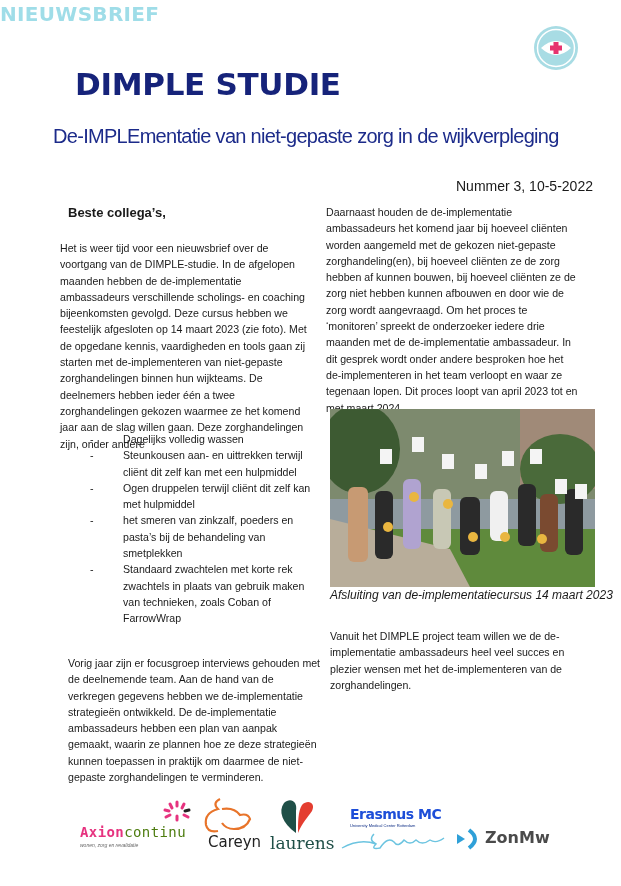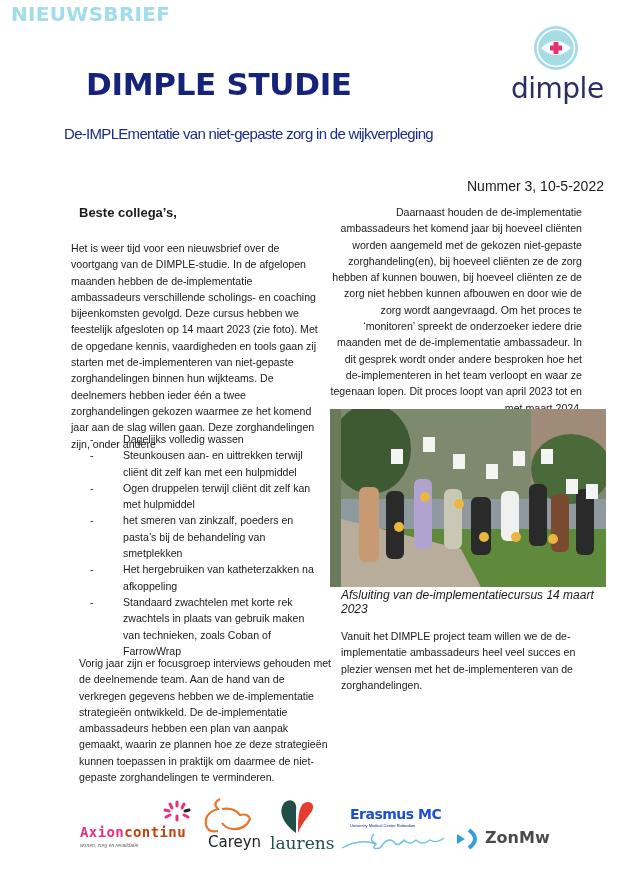--- a/index.html
+++ b/index.html
@@ -1,66 +1,64 @@
 <!DOCTYPE html>
 <html><head>
 <meta charset="utf-8">
 <style>
   html, body { margin:0; padding:0; background:#fff; }
   body { width:621px; height:886px; position:relative; overflow:hidden;
          font-family:"Liberation Sans", sans-serif; color:#1a1a1a; }
-  .abs { position:absolute;padding-left:11px; }
+  .abs { position:absolute; }
   .nieuwsbrief { left:0; top:2px; font-size:20px; font-weight:bold; color:#9fdde8; letter-spacing:0.3px; font-family:"DejaVu Sans", sans-serif; }
   .title { left:75px; top:66px; font-size:31px; font-weight:bold; color:#16237a; letter-spacing:-0.3px; font-family:"DejaVu Sans", sans-serif; }
-  .subtitle { left:53px; top:125px; font-size:15px; color:#1c2b8a; letter-spacing:-0.7px; }
+  .subtitle { left:53px; top:125px; font-size:20px; color:#1c2b8a; letter-spacing:-0.7px; }
   .logo { left:505px; top:24px; width:110px; height:86px; }
   .logo-word { position:absolute; left:6px; top:48px; font-size:28px; color:#2b2d63; font-family:"DejaVu Sans", sans-serif; letter-spacing:-0.5px; }
   .issue { left:456px; top:178px; font-size:14px; color:#1a1a1a; }
   .col { font-size:10.6px; line-height:16.3px; color:#1a1a1a; }
   .greet { left:68px; top:205px; font-size:13px; font-weight:bold; }
   .p1 { left:60px; top:240px; width:250px; }
   .list { left:68px; top:431px; width:255px; margin:0; padding:0; list-style:none; }
   .list li { position:relative; padding-left:55px; }
   .list li::before { content:"-"; position:absolute; left:22px; }
   .p2 { left:68px; top:655px; width:255px; }
-  .p3 { left:316px; top:204px; width:255px;text-align:right; }
+  .p3 { left:326px; top:204px; width:255px; }
   .photo { left:330px; top:409px; width:265px; height:178px; background:#6a7a5a; overflow:hidden; }
   .caption { left:330px; top:588px; font-size:12px; font-style:italic; }
   .p4 { left:330px; top:628px; width:255px; }
   .partner { position:absolute; }
 </style>
 </head>
 <body>
 
 <div class="abs nieuwsbrief">NIEUWSBRIEF</div>
 <div class="abs title">DIMPLE STUDIE</div>
 <div class="abs subtitle">De-IMPLEmentatie van niet-gepaste zorg in de wijkverpleging</div>
 
 <div class="abs logo">
   <svg width="110" height="50" style="position:absolute;left:0;top:0">
     <circle cx="51" cy="24" r="22" fill="#a8dce4"></circle>
     <circle cx="51" cy="24" r="18.5" fill="none" stroke="#fff" stroke-width="1.5"></circle>
     <path d="M36 24 Q51 10 66 24 Q51 38 36 24 Z" fill="#fff"></path>
     <rect x="48.5" y="18" width="5" height="12" fill="#e6336f"></rect>
     <rect x="45" y="21.5" width="12" height="5" fill="#e6336f"></rect>
   </svg>
-  <div class="logo-word">dimple</div>
 </div>
 
 <div class="abs issue">Nummer 3, 10-5-2022</div>
 
 <div class="abs col greet">Beste collega’s,</div>
 <div class="abs col p1">Het is weer tijd voor een nieuwsbrief over de voortgang van de DIMPLE-studie. In de afgelopen maanden hebben de de-implementatie ambassadeurs verschillende scholings- en coaching bijeenkomsten gevolgd. Deze cursus hebben we feestelijk afgesloten op 14 maart 2023 (zie foto). Met de opgedane kennis, vaardigheden en tools gaan zij starten met de-implementeren van niet-gepaste zorghandelingen binnen hun wijkteams. De deelnemers hebben ieder één a twee zorghandelingen gekozen waarmee ze het komend jaar aan de slag willen gaan. Deze zorghandelingen zijn, onder andere</div>
 
 <ul class="abs col list">
   <li>Dagelijks volledig wassen</li>
   <li>Steunkousen aan- en uittrekken terwijl cliënt dit zelf kan met een hulpmiddel</li>
   <li>Ogen druppelen terwijl cliënt dit zelf kan met hulpmiddel</li>
   <li>het smeren van zinkzalf, poeders en pasta’s bij de behandeling van smetplekken</li>
-  <li>Het hergebruiken van katheterzakken na afkoppeling</li>
   <li>Standaard zwachtelen met korte rek zwachtels in plaats van gebruik maken van technieken, zoals Coban of FarrowWrap</li>
 </ul>
 
 <div class="abs col p2">Vorig jaar zijn er focusgroep interviews gehouden met de deelnemende team. Aan de hand van de verkregen gegevens hebben we de-implementatie strategieën ontwikkeld. De de-implementatie ambassadeurs hebben een plan van aanpak gemaakt, waarin ze plannen hoe ze deze strategieën kunnen toepassen in praktijk om daarmee de niet-gepaste zorghandelingen te verminderen.</div>
 <div class="abs col p3">Daarnaast houden de de-implementatie ambassadeurs het komend jaar bij hoeveel cliënten worden aangemeld met de gekozen niet-gepaste zorghandeling(en), bij hoeveel cliënten ze de zorg hebben af kunnen bouwen, bij hoeveel cliënten ze de zorg niet hebben kunnen afbouwen en door wie de zorg wordt aangevraagd. Om het proces te ‘monitoren’ spreekt de onderzoeker iedere drie maanden met de de-implementatie ambassadeur. In dit gesprek wordt onder andere besproken hoe het de-implementeren in het team verloopt en waar ze tegenaan lopen. Dit proces loopt van april 2023 tot en met maart 2024.</div>
 
 <div class="abs photo">
   <svg width="265" height="178" viewBox="0 0 265 178">
     <rect width="265" height="178" fill="#8e9aa0"></rect>
     <rect x="0" y="0" width="265" height="90" fill="#7d8a6e"></rect>
@@ -111,21 +109,21 @@
         <line x1="22" y1="4" x2="20" y2="8"></line>
       <line x1="8" y1="4" x2="10" y2="8"></line>
         <line x1="3" y1="10" x2="7" y2="11"></line>
       <line x1="27" y1="10" x2="23" y2="11" stroke="#222"></line>
         <line x1="4" y1="17" x2="8" y2="15"></line>
       <line x1="26" y1="17" x2="22" y2="15"></line>
         <line x1="15" y1="20" x2="15" y2="16"></line>
     </g>
   </svg>
   <div style="position:absolute;left:0;top:24px;font-size:14px;font-weight:bold;letter-spacing:0.4px;font-family:'DejaVu Sans Mono',monospace">
-    <span style="color:#e6337f">Axion</span><span style="color:#c2410c;font-weight:bold">continu</span>
+    <span style="color:#e6337f">Axion</span><span style="color:#4d7c0f;font-weight:normal">continu</span>
   </div>
   <div style="position:absolute;left:0;top:42px;font-size:5px;color:#666;font-style:italic">wonen, zorg en revalidatie</div>
 </div>
 
 <div class="partner" style="left:198px;top:795px;width:65px;height:60px">
   <svg width="60" height="40" style="position:absolute;left:2px;top:0">
     <path d="M20 4 q-8 4 -2 10 q-14 4 -12 16 q2 8 12 6 M22 14 q12 -2 18 6 q8 -2 10 4 q-4 10 -16 10 q-8 0 -12 -6" fill="none" stroke="#e8742a" stroke-width="2.2"></path>
   </svg>
   <div style="position:absolute;left:10px;top:38px;font-size:15px;color:#222;font-family:'DejaVu Sans',sans-serif">Careyn</div>
 </div>

